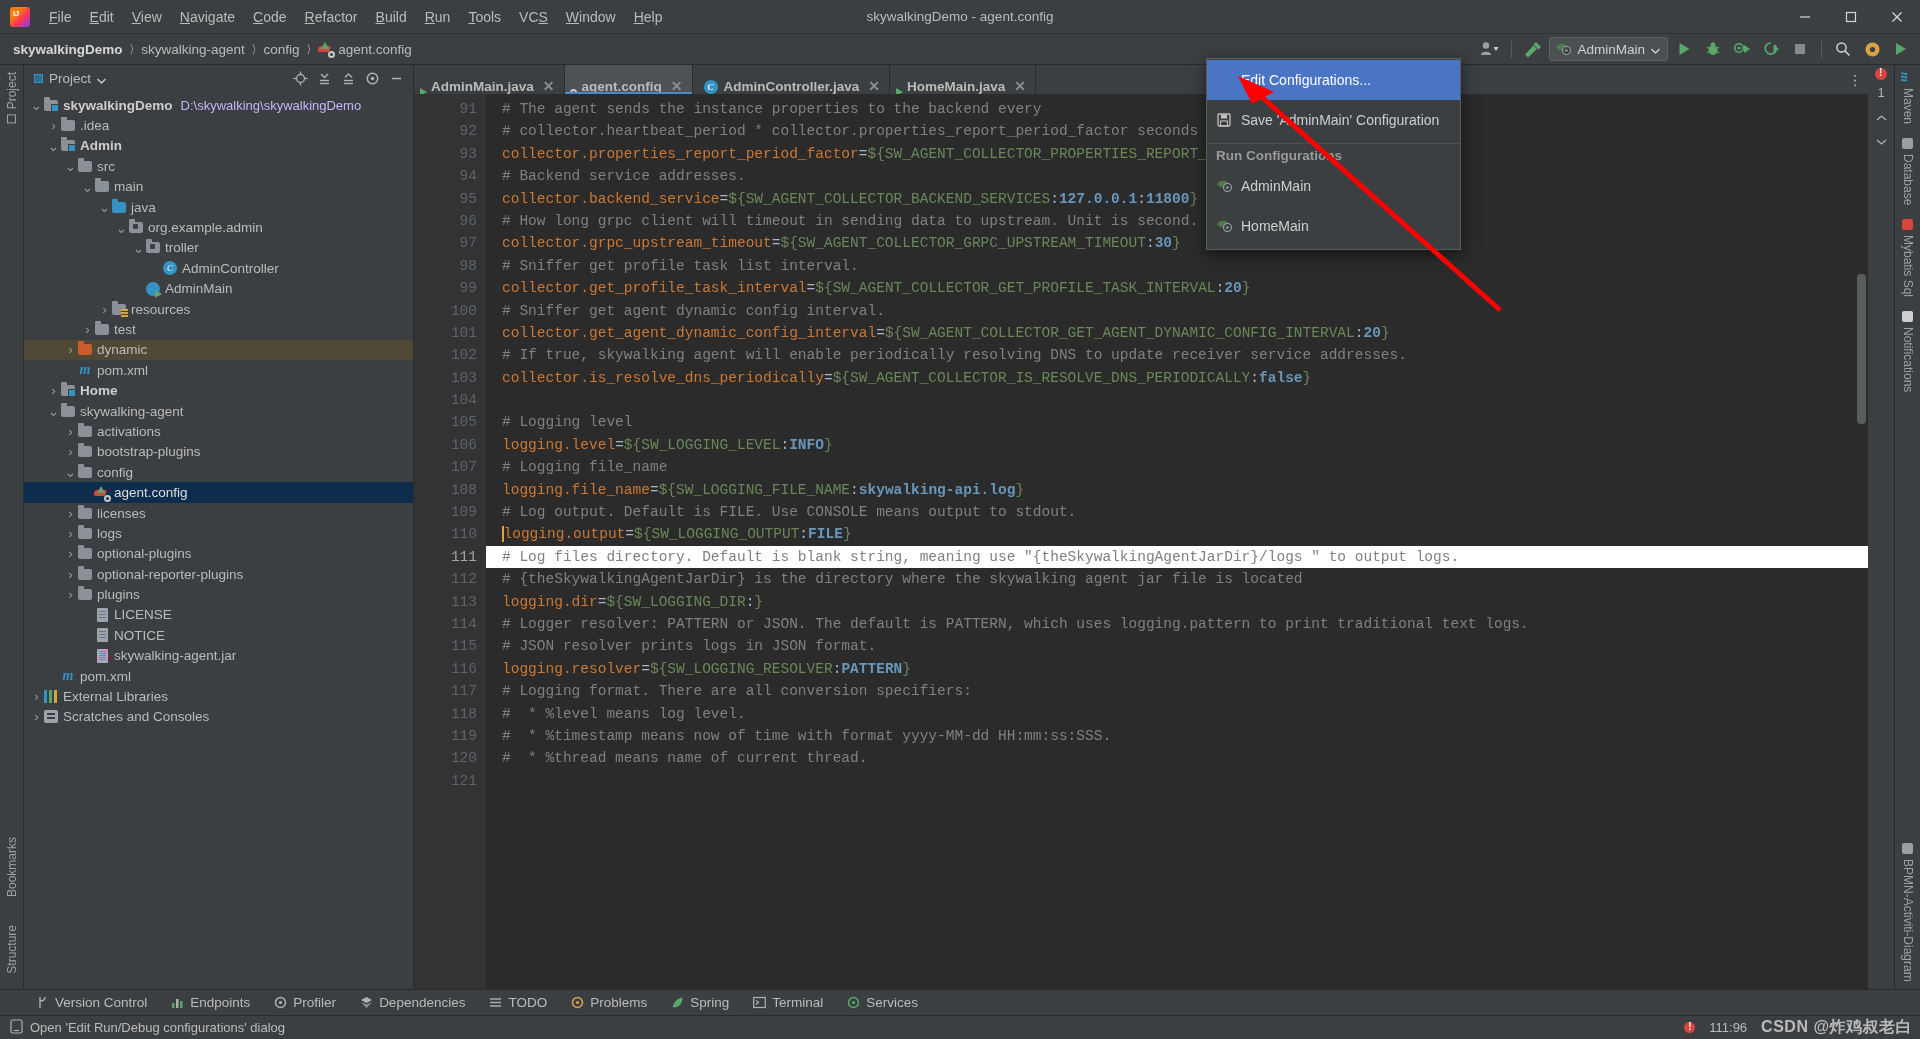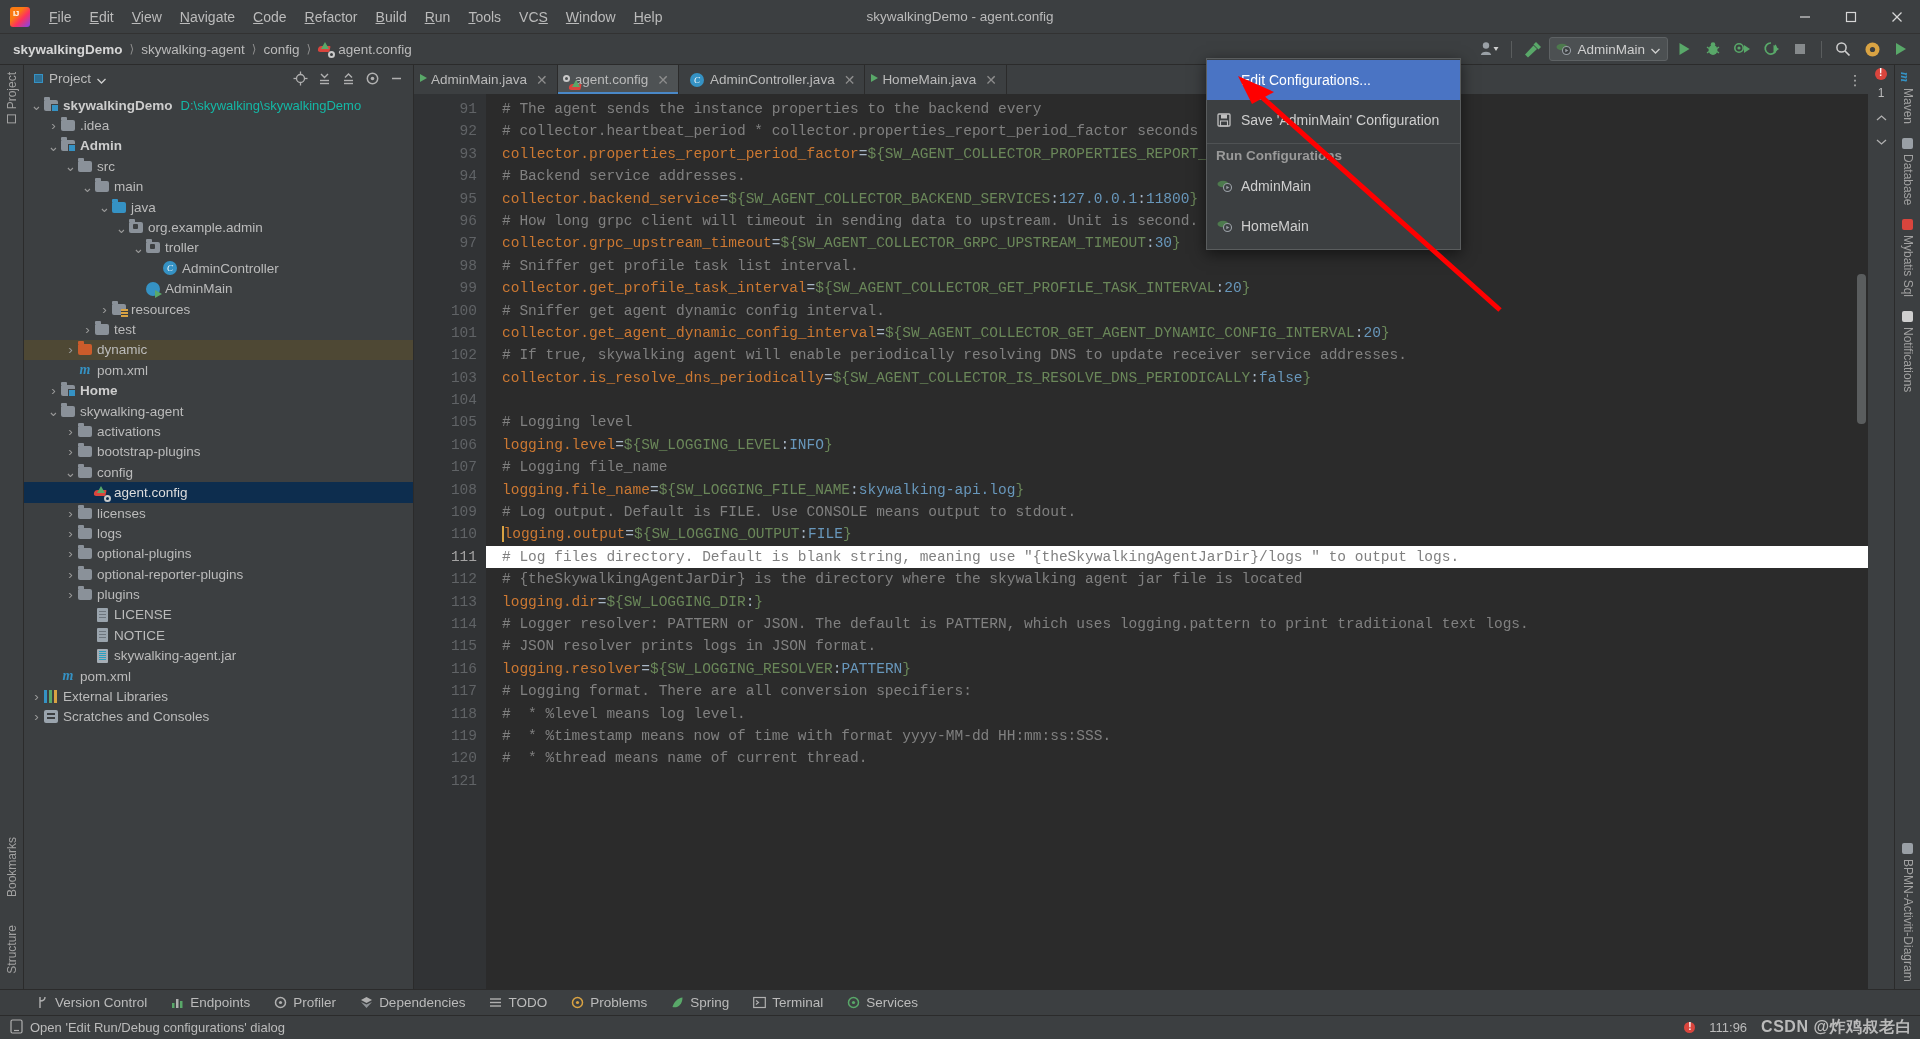--- a/index.html
+++ b/index.html
@@ -98,21 +98,21 @@
   .pp-actions { margin-left: auto; display: flex; align-items: center; gap: 2px; }
   .pp-act { width: 22px; height: 21px; display: flex; align-items: center; justify-content: center; border-radius: 3px; }
   .tree { flex: 1; overflow: hidden; padding-top: 3px; font-size: 13.5px; }
   .row {
     display: flex; align-items: center; height: 20.4px; white-space: nowrap; padding-right: 6px;
   }
   .row .twisty { width: 13px; height: 13px; flex: none; display: flex; align-items: center; justify-content: center; color: #9a9a9a; }
   .row .nico { width: 16px; height: 16px; flex: none; margin-right: 4px; display: flex; align-items: center; justify-content: center; }
   .row .lbl { color: #bbbbbb; }
   .row .lbl.bold { font-weight: bold; color: #cdcdcd; }
-  .row .sub { color: #14b8a6; margin-left: 8px; font-size: 13px; }
+  .row .sub { color: #c4b5fd; margin-left: 8px; font-size: 13px; }
   .row.sel-blue { background: #0d2d4e; }
   .row.sel-blue .lbl { color: #dddddd; }
   .row.sel-olive { background: #4e4834; }
 
   
   .fi-folder { width: 14px; height: 11px; background: #8a9199; border-radius: 1px 2px 2px 2px; position: relative; }
   .fi-folder:before { content:""; position:absolute; top:-3px; left:0; width:6px; height:3px; background:#8a9199; border-radius:1px 1px 0 0; }
   .fi-folder.mod:after { content:""; position:absolute; right:-1px; bottom:-1px; width:6px; height:6px; background:#3592c4; border:1px solid #3c3f41; }
   .fi-folder.src { background: #3592c4; }
   .fi-folder.src:before { background: #3592c4; }
@@ -138,22 +138,22 @@
       linear-gradient(#59a869,#59a869) 5px 0/3px 13px no-repeat,
       linear-gradient(#d9a343,#d9a343) 10px 0/3px 13px no-repeat; }
   .ic-scratch { width:14px;height:13px;background:
       linear-gradient(#9aa4ad,#9aa4ad) 0 0/14px 13px no-repeat; border-radius:2px; position:relative;}
   .ic-scratch:after{content:"";position:absolute;left:3px;top:3px;width:8px;height:2px;box-shadow:0 4px 0 #3c3f41;background:#3c3f41;}
 
   
   .editor-area { flex: 1; display: flex; flex-direction: column; min-width: 0; background: #2b2b2b; }
   .tabs { height: 29px; background: #3c3f41; display: flex; align-items: stretch; flex: none; position: relative; }
   .tab {
-    display: flex; align-items: center; gap: 6px; padding: 0 9px 0 11px; font-size: 13.5px;
-    color: #bbbbbb; border-right: 1px solid #2b2b2b; position: relative; max-width: 240px;
+    display: flex; align-items: flex-end; gap: 6px; padding: 0 9px 0 11px; font-size: 13.5px;
+    color: #bbbbbb; border-right: 1px solid #2b2b2b; position: relative; max-width: 240px; font-weight: bold;
   }
   .tab.active { background: #4e5254; }
   .tab.active:after { content:""; position:absolute; left:0; right:0; bottom:0; height:2px; background:#4a88c7; }
   .tab .tclose { color: #8d8d8d; font-size: 14px; margin-left: 3px; }
   .tabs-right { margin-left: auto; display: flex; align-items: center; padding-right: 6px; gap: 4px; }
   .gutter-dots { color:#bbb; font-size:14px; letter-spacing:0; line-height:8px; }
 
   .code-wrap { flex: 1; display: flex; min-height: 0; position: relative; overflow: hidden; }
   .gutter {
     width: 72px; background: #313335; flex: none; text-align: right; padding-top: 4px;
@@ -164,21 +164,21 @@
   .code {
     flex: 1; background: #2b2b2b; padding-top: 4px; overflow: hidden;
     font-family: "Liberation Mono", monospace; font-size: 14.5px; position: relative;
   }
   .code .cl { height: 22.4px; line-height: 22.4px; white-space: pre; padding-left: 16px; }
   .code .cl.hl { background: #ffffff; }
   .cm { color: #808080; }     
   .key { color: #cc7832; }    
   .eq  { color: #a9b7c6; }
   .var { color: #6a8759; }    
-  .num { color: #6897bb; }
+  .num { color: #6897bb; font-weight: bold; }
   .plain { color: #a9b7c6; }
 
   .caret { display:inline-block; width:1.5px; height:16px; background:#d9a343; vertical-align:-3px; position:relative; top:1px;}
 
   .scroll-v {
     position: absolute; right: 2px; top: 180px; width: 9px; height: 150px;
     background: #5a5d5e; border-radius: 4px;
   }
 
   

